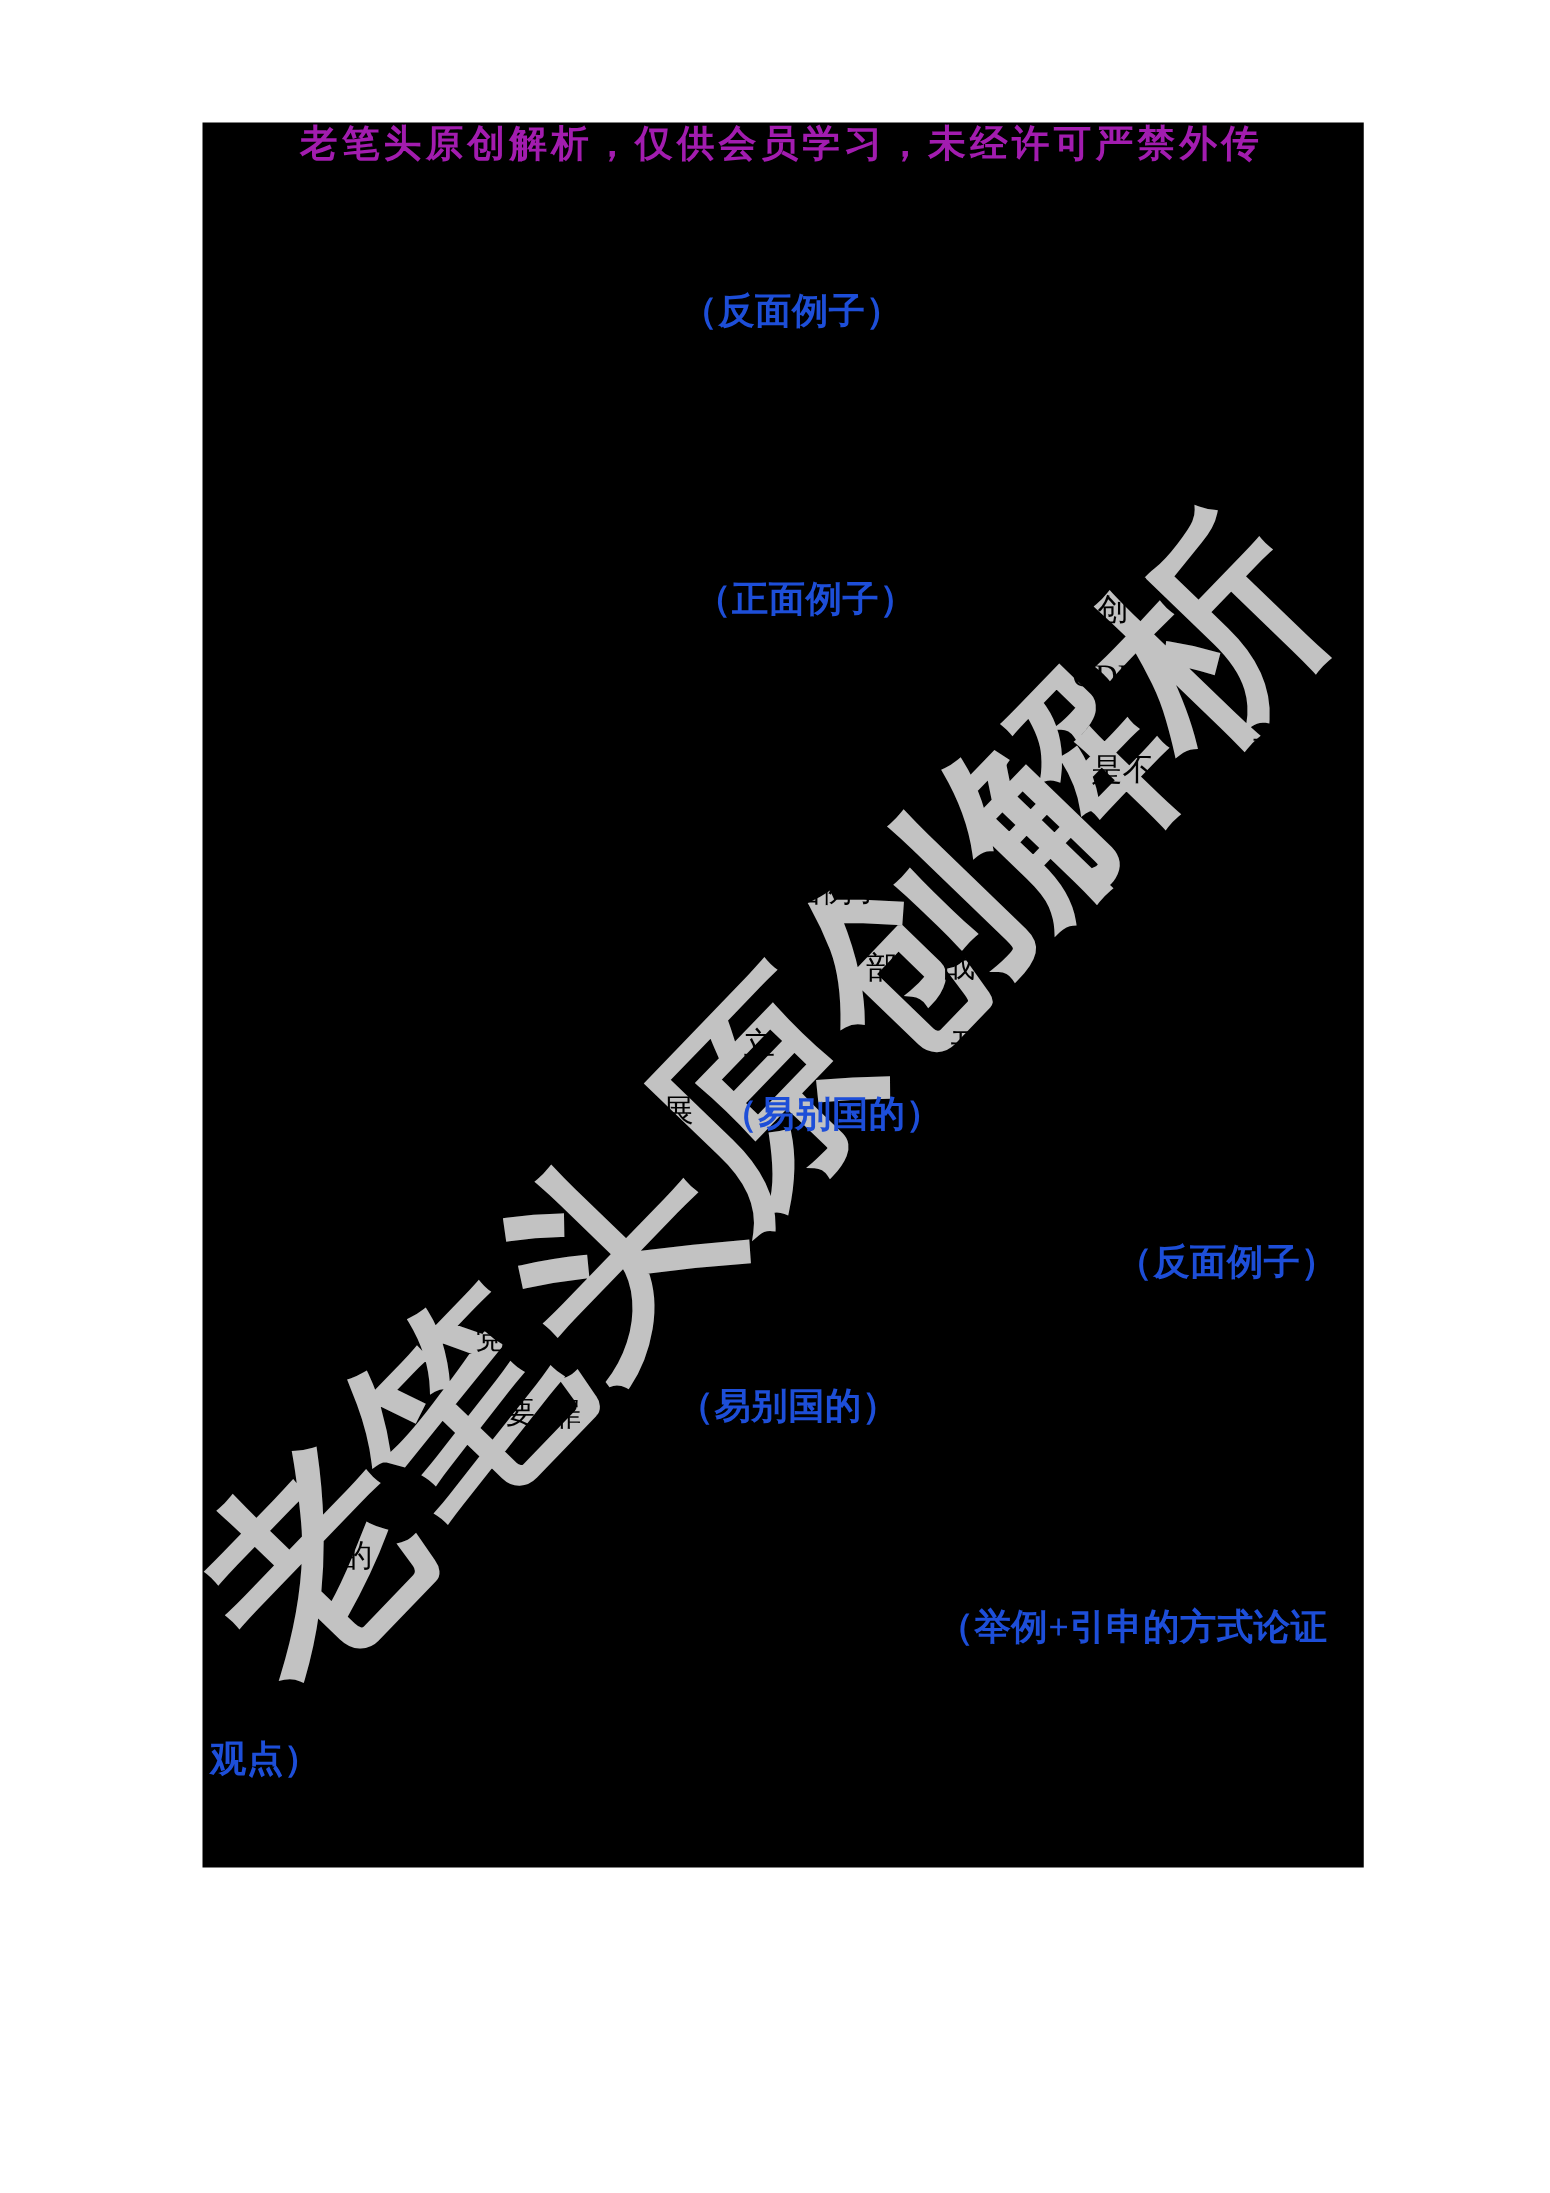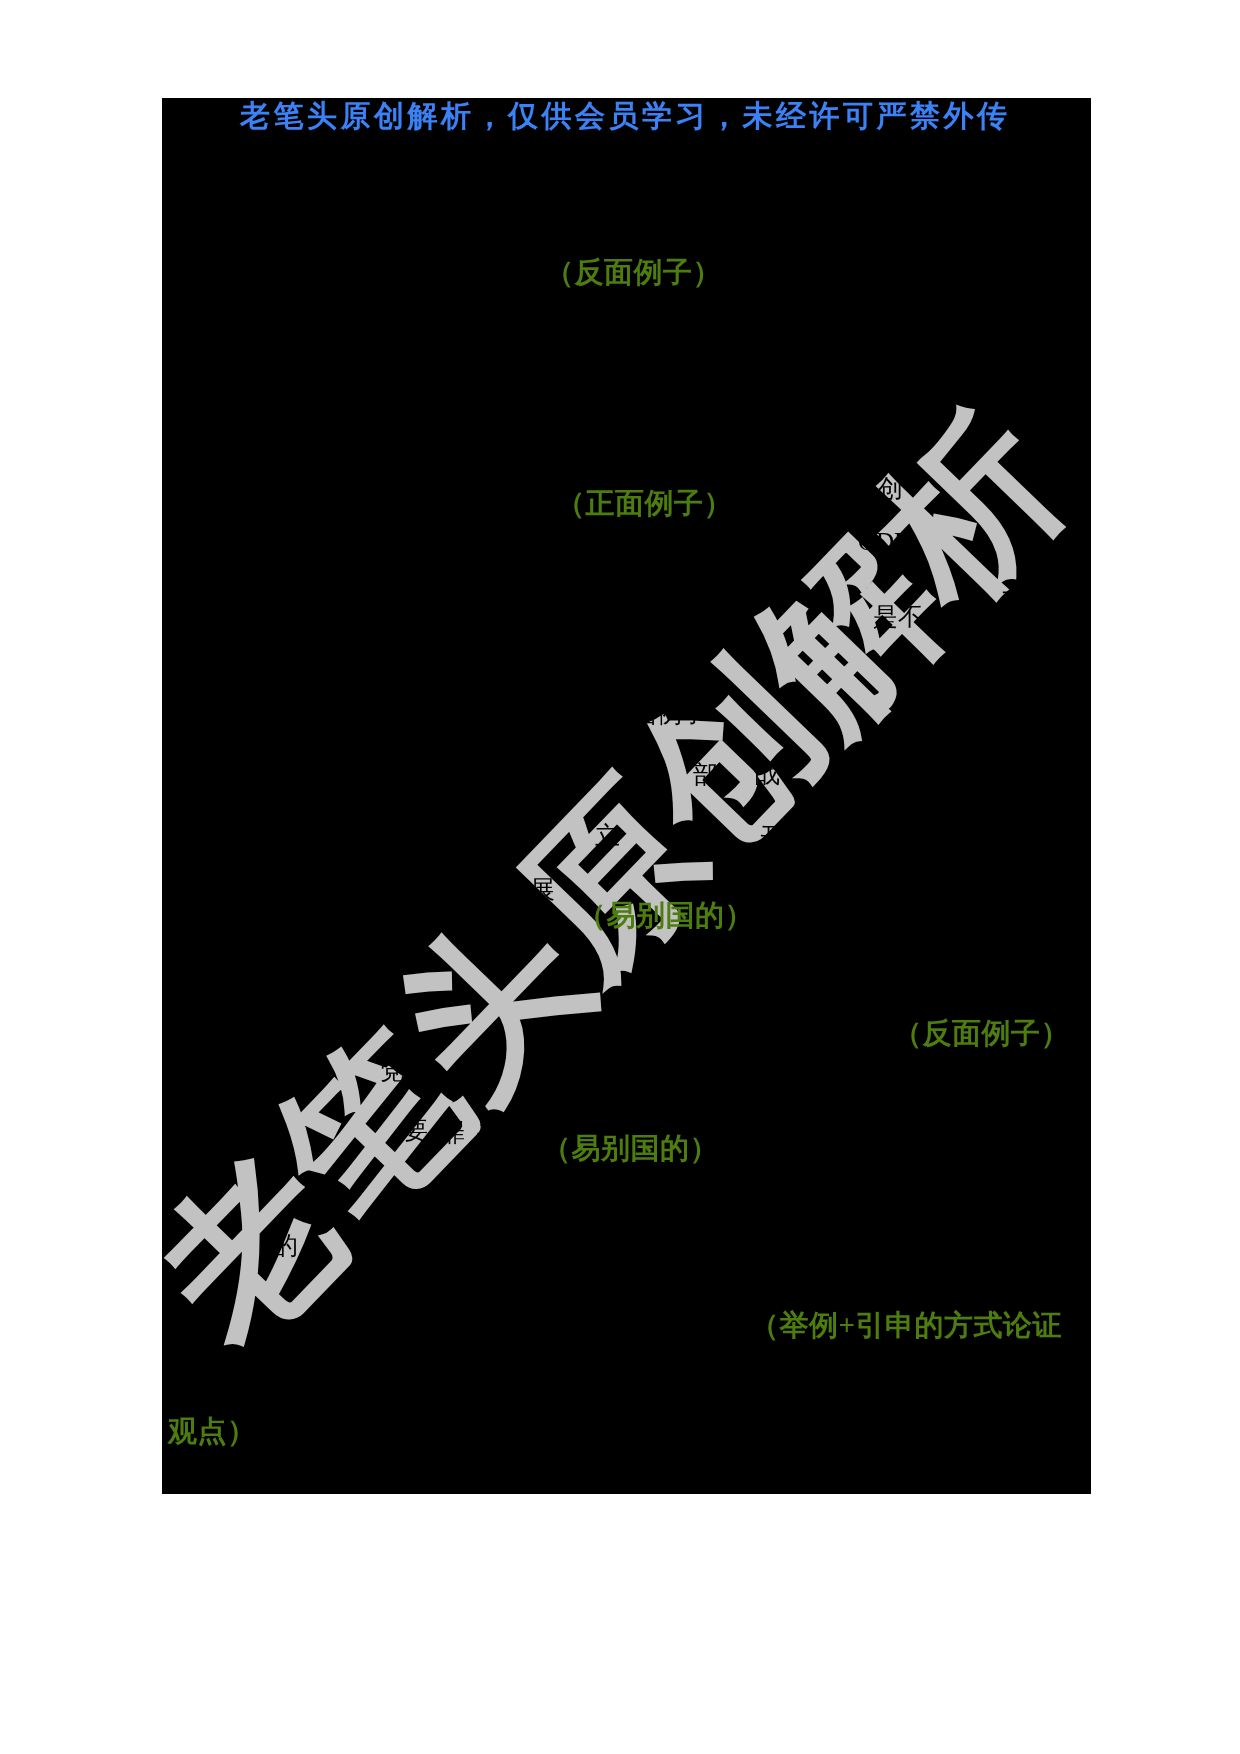--- a/index.html
+++ b/index.html
@@ -22,24 +22,23 @@
     position:absolute;z-index:3;color:#000000;
     font-size:25px;line-height:1;white-space:nowrap;
     font-family:"Liberation Serif","DejaVu Serif",serif;
   }
   .notice{
     position:absolute;z-index:4;color:#ff0000;white-space:nowrap;
     font-weight:bold;font-size:30px;line-height:1.1;letter-spacing:3.5px;
     font-family:"Liberation Serif","DejaVu Serif",serif;
   }
   .annotations-layer div{
-    position:absolute;z-index:4;color:#4d7c0f;white-space:nowrap;
+    position:absolute;z-index:4;color:#1d4ed8;white-space:nowrap;
     font-weight:bold;font-size:29px;line-height:1.15;letter-spacing:0.5px;
     font-family:"Liberation Serif","DejaVu Serif",serif;
-    margin-top:23px;
   }
 </style>
 </head>
 <body>
 
 <div class="page">
 
   <div class="black-block" style="left: 162px; top: 98px; width: 929px; height: 1396px; background: rgb(0, 0, 0);"></div>
 
   <div class="watermark" style="color: rgb(194, 194, 194); left: 612px; top: 880px; transform: translate(-50%, -50%) rotate(-46deg);">老笔头原创解析</div>
@@ -66,21 +65,21 @@
       <span style="left: 530px; top: 877px;">展</span>
       <span style="left: 380px; top: 1058px;">党</span>
       <span style="left: 237px; top: 1118px;">靠</span>
       <span style="left: 403px; top: 1118px;">要</span>
       <span style="left: 440px; top: 1120px;">罪</span>
       <span style="left: 477px; top: 1112px;">主</span>
       <span style="left: 273px; top: 1233px;">的</span>
       <span style="left: 370px; top: 1230px;">下</span>
     </div>
 
-  <div class="notice" style="left: 240px; top: 99px; color: #3b82f6;">老笔头原创解析，仅供会员学习，未经许可严禁外传</div>
+  <div class="notice" style="left: 240px; top: 99px; color: #a21caf;">老笔头原创解析，仅供会员学习，未经许可严禁外传</div>
 
   <div class="annotations-layer">
       <div style="left: 545px; top: 233px;">（反面例子）</div>
       <div style="left: 556px; top: 464px;">（正面例子）</div>
       <div style="left: 577px; top: 876px;">（易别国的）</div>
       <div style="left: 893px; top: 994px;">（反面例子）</div>
       <div style="left: 542px; top: 1109px;">（易别国的）</div>
       <div style="left: 750px; top: 1286px;">（举例+引申的方式论证</div>
       <div style="left: 168px; top: 1392px;">观点）</div>
     </div>

